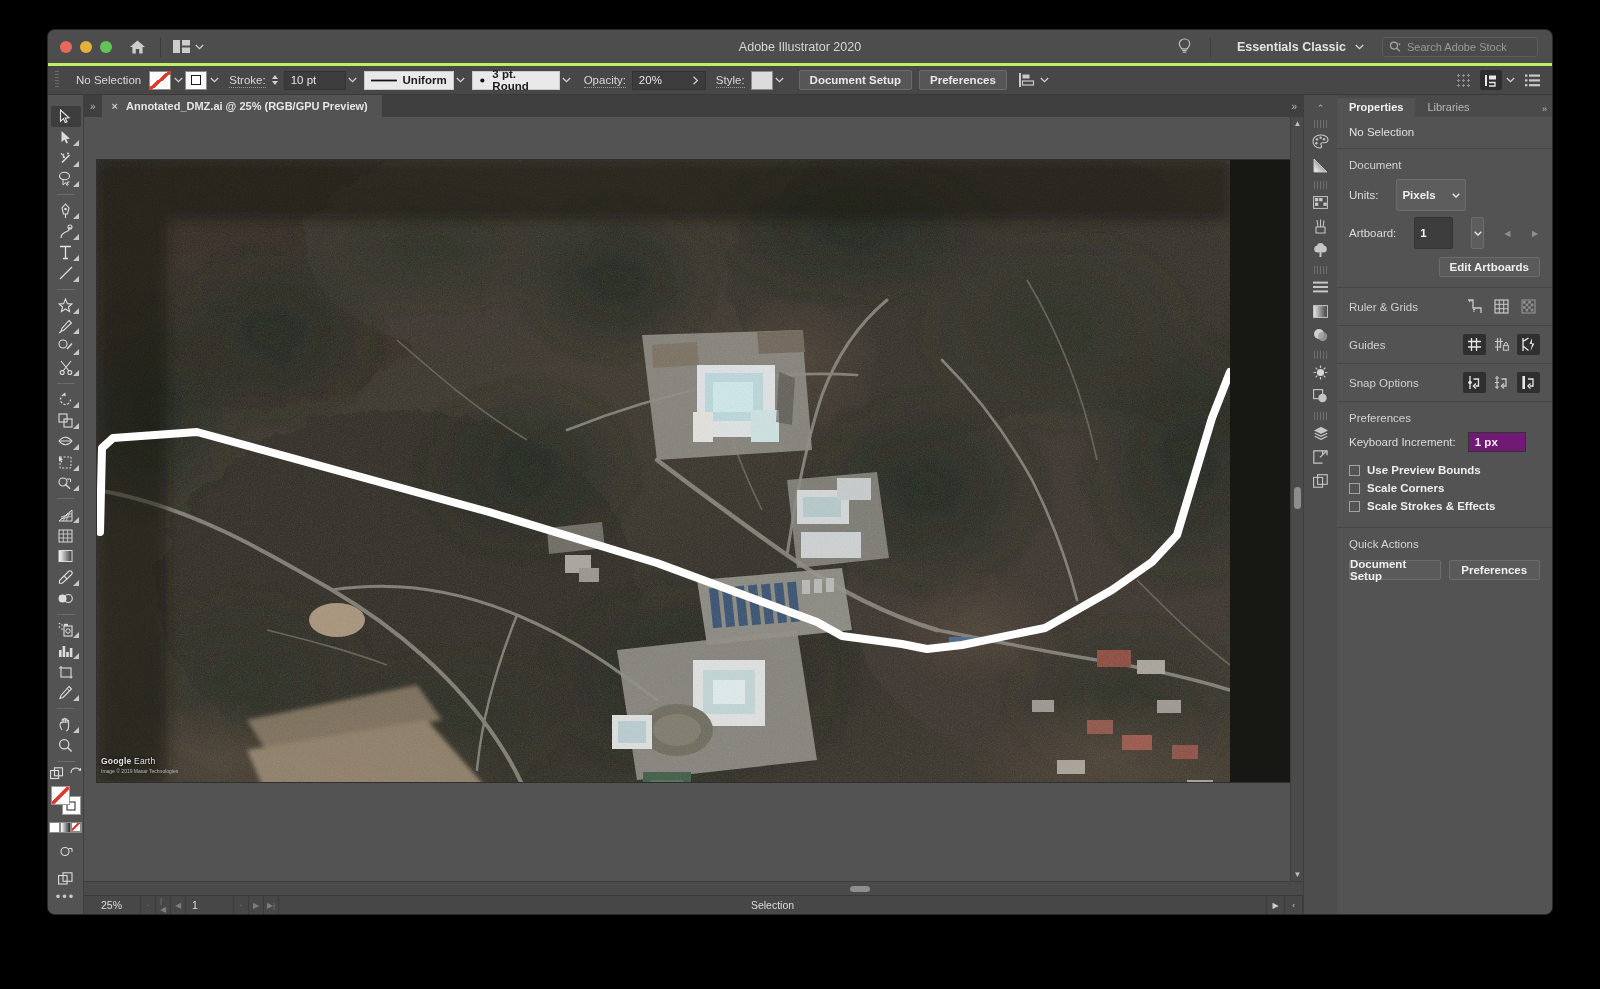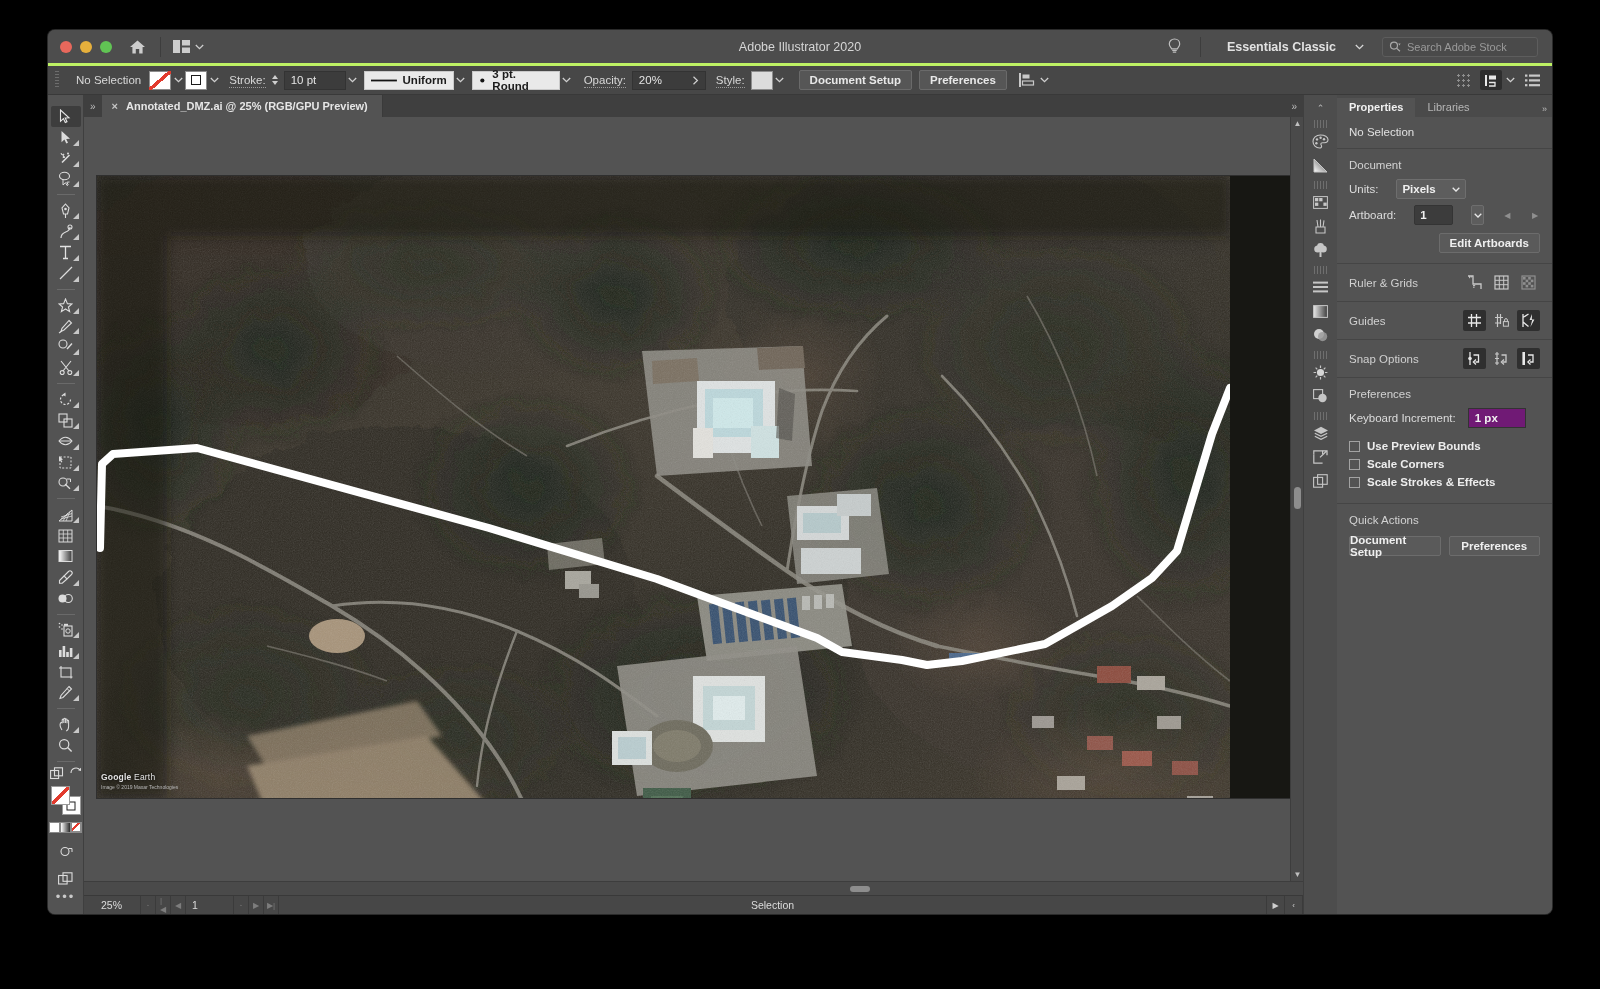--- a/index.html
+++ b/index.html
@@ -25,21 +25,21 @@
   .dot.r{background:#e8685c;} .dot.y{background:#e6b03c;} .dot.g{background:#61c454;}
   .home-ico{ margin-left:14px; width:22px;height:22px; display:flex;align-items:center;justify-content:center;}
   .tb-sep{ width:1px;height:20px;background:#3d3d3d;margin:0 12px;}
   .arrange-ico{ display:flex;align-items:center;gap:5px;}
   .app-title{
     position:absolute; left:0; right:0; text-align:center;
     font-size:12.5px; color:#d6d6d6; pointer-events:none;
   }
   .tb-right{ margin-left:auto; display:flex;align-items:center;gap:0; padding-right:14px;}
   .bulb{ width:26px;height:26px;display:flex;align-items:center;justify-content:center;}
-  .ws-name{ font-size:12.5px;color:#e2e2e2;font-weight:bold; padding:0 8px 0 14px; display:flex;align-items:center;gap:19px;}
+  .ws-name{ font-size:12.5px;color:#e2e2e2;font-weight:bold; padding:0 8px 0 14px; display:flex;align-items:center;gap:9px;}
   .searchbox{
     width:156px;height:20px;background:#4a4a4a;border:1px solid #5d5d5d;border-radius:3px;
     display:flex;align-items:center;gap:5px;padding:0 6px;margin-left:10px;
   }
   .searchbox span{ font-size:11px;color:#9a9a9a;}
 
   
   .controlbar{
     height:29px;background:#474747;border-bottom:1px solid #393939;
     display:flex;align-items:center;padding-left:4px;gap:0; font-size:11.5px;color:#d8d8d8;
@@ -102,21 +102,21 @@
   
   .docarea{ flex:1; display:flex;flex-direction:column; background:#535353;}
   .tabstrip{ height:22px;background:#3f3f3f;display:flex;align-items:stretch;}
   .doctab{ background:#535353;display:flex;align-items:center;gap:8px;padding:0 14px 0 10px;
     font-size:11px;color:#e6e6e6;font-weight:bold;border-right:1px solid #3a3a3a;}
   .tabx{ font-size:11px;color:#c6c6c6;}
   .tab-collapse{ margin-left:auto;color:#bdbdbd;font-size:10px;padding:0 6px;display:flex;align-items:center;}
   .tab-collapse-l{ color:#bdbdbd;font-size:10px;padding:0 6px;display:flex;align-items:center;}
 
   .canvaswrap{ flex:1; position:relative; background:#535353; overflow:hidden;}
-  .artboard{ position:absolute; left:13px; top:59px; width:1363px; height:622px;
+  .artboard{ position:absolute; left:13px; top:43px; width:1363px; height:622px;
      background:#171713; box-shadow:0 0 0 1px #2f2f2f; overflow:hidden;}
   
   .vscroll{ position:absolute;right:0;top:0;width:13px;bottom:0;background:#4a4a4a;border-left:1px solid #3d3d3d;}
   .vscroll .up,.vscroll .dn{position:absolute;left:0;width:13px;height:13px;color:#c0c0c0;font-size:8px;display:flex;align-items:center;justify-content:center;}
   .vscroll .up{top:0;} .vscroll .dn{bottom:0;}
   .vthumb{ position:absolute;left:3px;width:7px;border-radius:4px;background:#8d8d8d;top:370px;height:22px;}
   .hscrollrow{ height:14px;background:#4a4a4a;border-top:1px solid #3d3d3d;position:relative;}
   .hthumb{ position:absolute;top:4px;height:6px;border-radius:3px;background:#8d8d8d;left:766px;width:20px;}
 
   
@@ -142,21 +142,21 @@
   
   .props{ width:215px;background:#535353;display:flex;flex-direction:column;}
   .panel-top{ height:22px;background:#4a4a4a;display:flex;align-items:flex-end;}
   .ptab{ font-size:11px;color:#b6b6b6;padding:3px 12px 4px 12px;}
   .ptab.on{ background:#535353;color:#f0f0f0;font-weight:bold;text-align:right;}
   .pcollapse{ margin-left:auto;color:#bdbdbd;font-size:9px;padding:0 5px 3px 0;}
   .p-nosel{ font-size:11.5px;color:#e0e0e0;padding:9px 12px 10px 12px;border-bottom:1px solid #454545;}
   .p-head{ font-size:11.5px;color:#d2d2d2;padding:10px 12px 6px 12px;}
   .p-line{ display:flex;align-items:center;gap:18px;padding:2px 12px 4px 12px;}
   .p-lab{ font-size:11.5px;color:#dcdcdc;}
-  .select{ width:70px;height:20px;background:#5d5d5d;border:1px solid #6e6e6e;border-radius:2px;
+  .select{ width:70px;height:32px;background:#5d5d5d;border:1px solid #6e6e6e;border-radius:2px;
     display:flex;align-items:center;justify-content:space-between;padding:0 5px;font-size:11.5px;color:#f0f0f0;font-weight:bold;}
   .select.dark{ background:#3c3c3c;border-color:#343434;}
   .navarrow{ width:14px;height:20px;display:flex;align-items:center;justify-content:center;color:#8f8f8f;font-size:8px;}
   .p-btnrow{ display:flex;justify-content:flex-end;padding:4px 12px 10px 12px;}
   .pbtn{ height:20px;background:#5a5a5a;border:1px solid #6c6c6c;border-radius:2px;color:#efefef;
      font-size:11.5px;font-weight:bold;display:flex;align-items:center;padding:0 10px;}
   .p-sec{ border-top:1px solid #454545; display:flex;align-items:center;padding:8px 12px;gap:0;}
   .p-sec .p-lab{ flex:1;color:#d0d0d0;}
   .icobtn{ width:23px;height:21px;display:flex;align-items:center;justify-content:center;margin-left:4px;border-radius:2px;}
   .icobtn.on{ background:#2f2f2f;}

